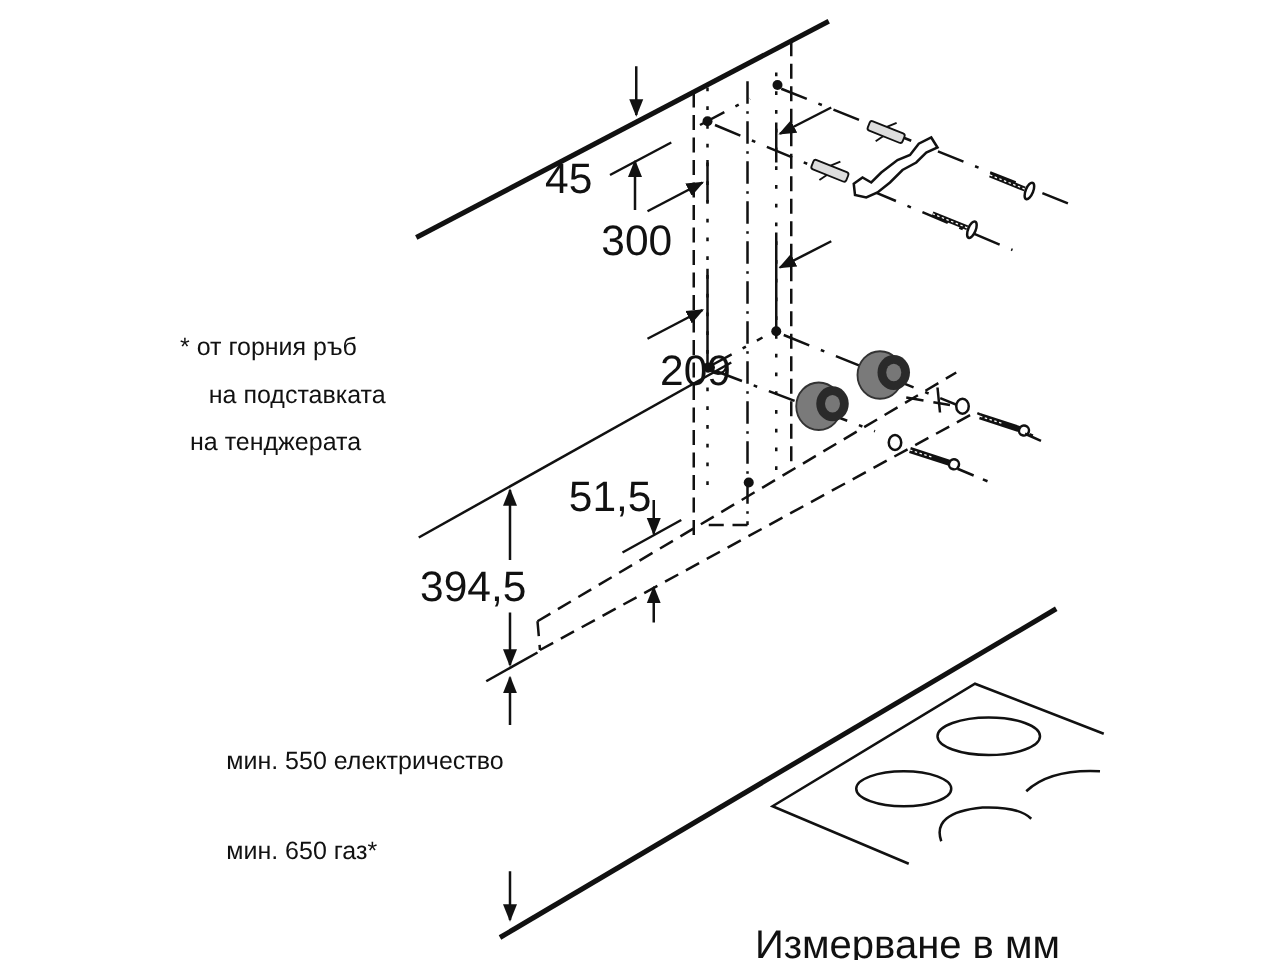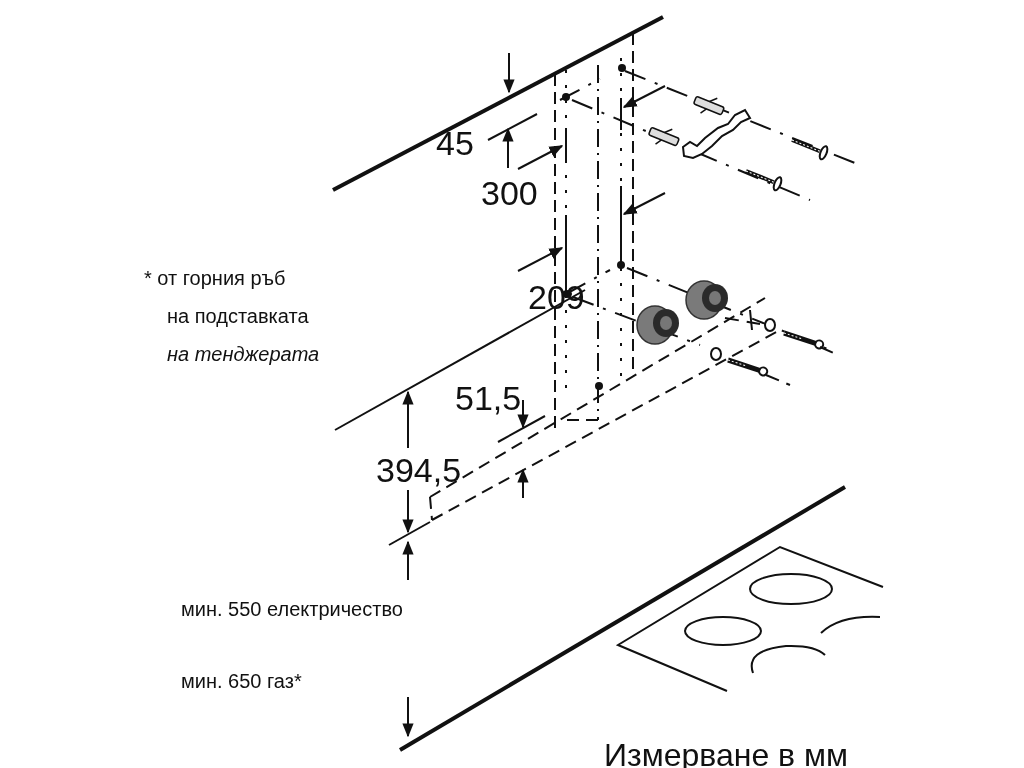--- a/index.html
+++ b/index.html
@@ -150,23 +150,23 @@
       <line x1="820" y1="347" x2="838" y2="355"></line>
       <line x1="766" y1="375" x2="790" y2="385"></line>
       <line x1="725" y1="318" x2="760" y2="324"></line>
     </g>
   </svg>
 
   <div class="lbl dim" style="left:436px; top:126px;">45</div>
   <div class="lbl dim" style="left:481px; top:176px;">300</div>
   <div class="lbl dim" style="left:488px; top:280px;margin-left:40px;">209</div>
   <div class="lbl dim" style="left:455px; top:366px;margin-top:15px;">51,5</div>
-  <div class="lbl dim" style="left:336px; top:453px;margin-left:40px;">394,5</div>
+  <div class="lbl dim" style="left:336px; top:453px;">394,5</div>
 
   <div class="lbl note" style="left:144px; top:260px;">* от горния ръб</div>
   <div class="lbl note" style="left:167px; top:298px;">на подставката</div>
-  <div class="lbl note" style="left:167px; top:336px;font-style:italic;">на тенджерата</div>
+  <div class="lbl note" style="left:152px; top:336px;">на тенджерата</div>
 
   <div class="lbl note" style="left:181px; top:591px;">мин. 550 електричество</div>
   <div class="lbl note" style="left:181px; top:663px;text-align:right;">мин. 650 газ*</div>
 
   <div class="lbl footer-label" style="left:604px; top:727px;margin-top:12px;">Измерване в мм</div>
 </div>
 
 </body></html>

